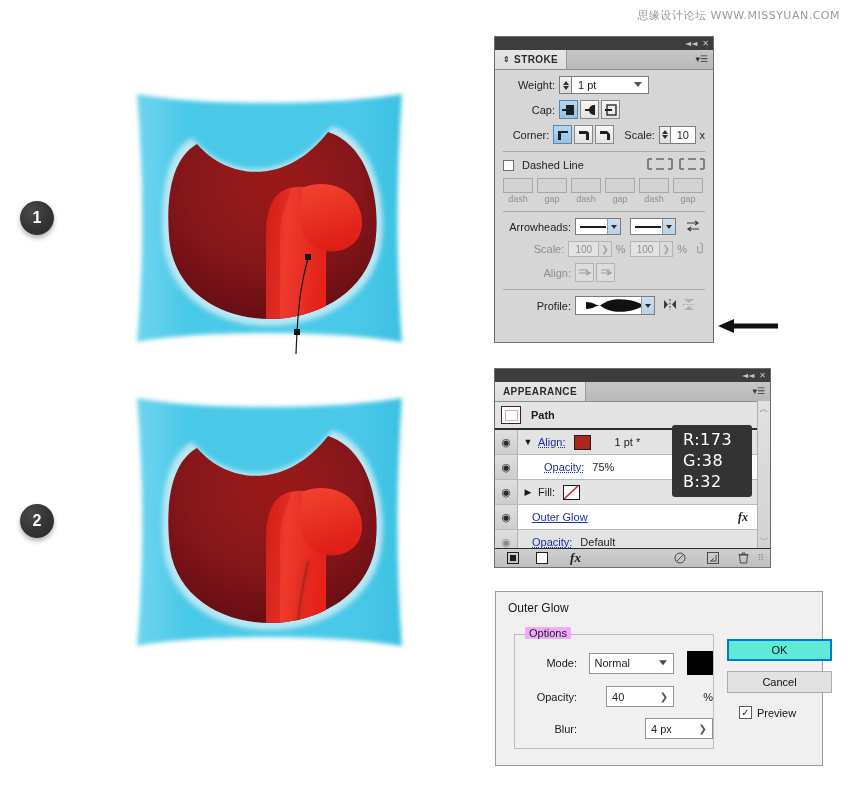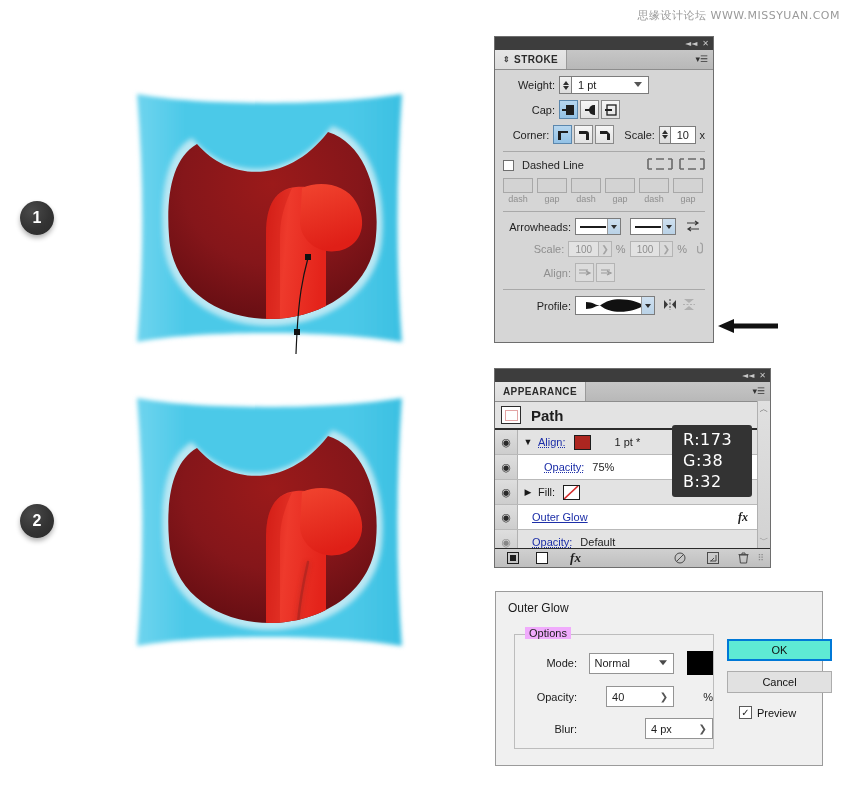--- a/index.html
+++ b/index.html
@@ -635,21 +635,21 @@
       <span class="menu-glyph">▾☰</span>
     </div>
   </div>
 
   <div class="app-body">
 
     <div class="pathrow">
       <span class="thumb">
           <span class="thumb-inner"></span>
         </span>
-      <span style="font-weight:bold;font-size:15px;margin-left:10px;">Path</span>
+      <span style="font-weight:bold;font-size:11px;margin-left:10px;">Path</span>
     </div>
 
     <div class="app-row grey">
       <span class="eye-cell">
           <span class="eye">◉</span>
         </span>
       <span class="disc">▼</span>
       <span class="app-label">Align:</span>
       <span class="swatch" style="background:#AD2620;"></span>
       <span class="app-val" style="margin-left:24px;">1 pt *</span>

